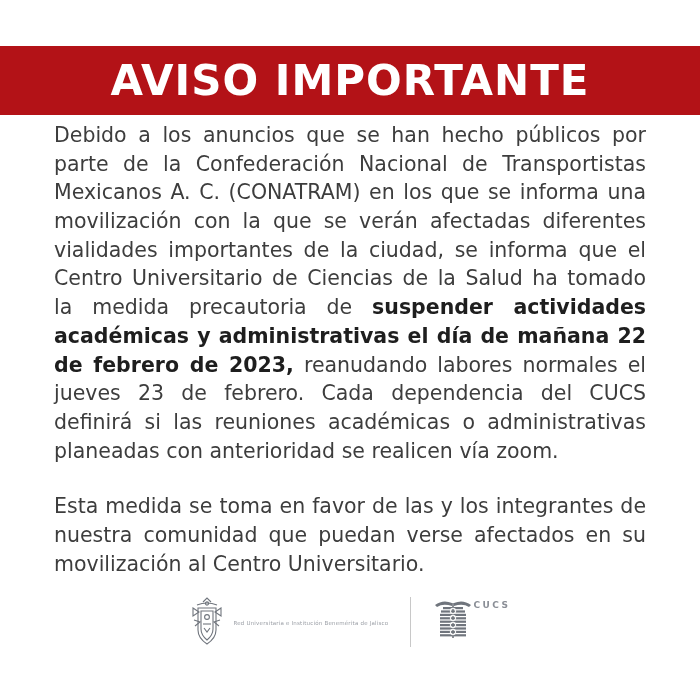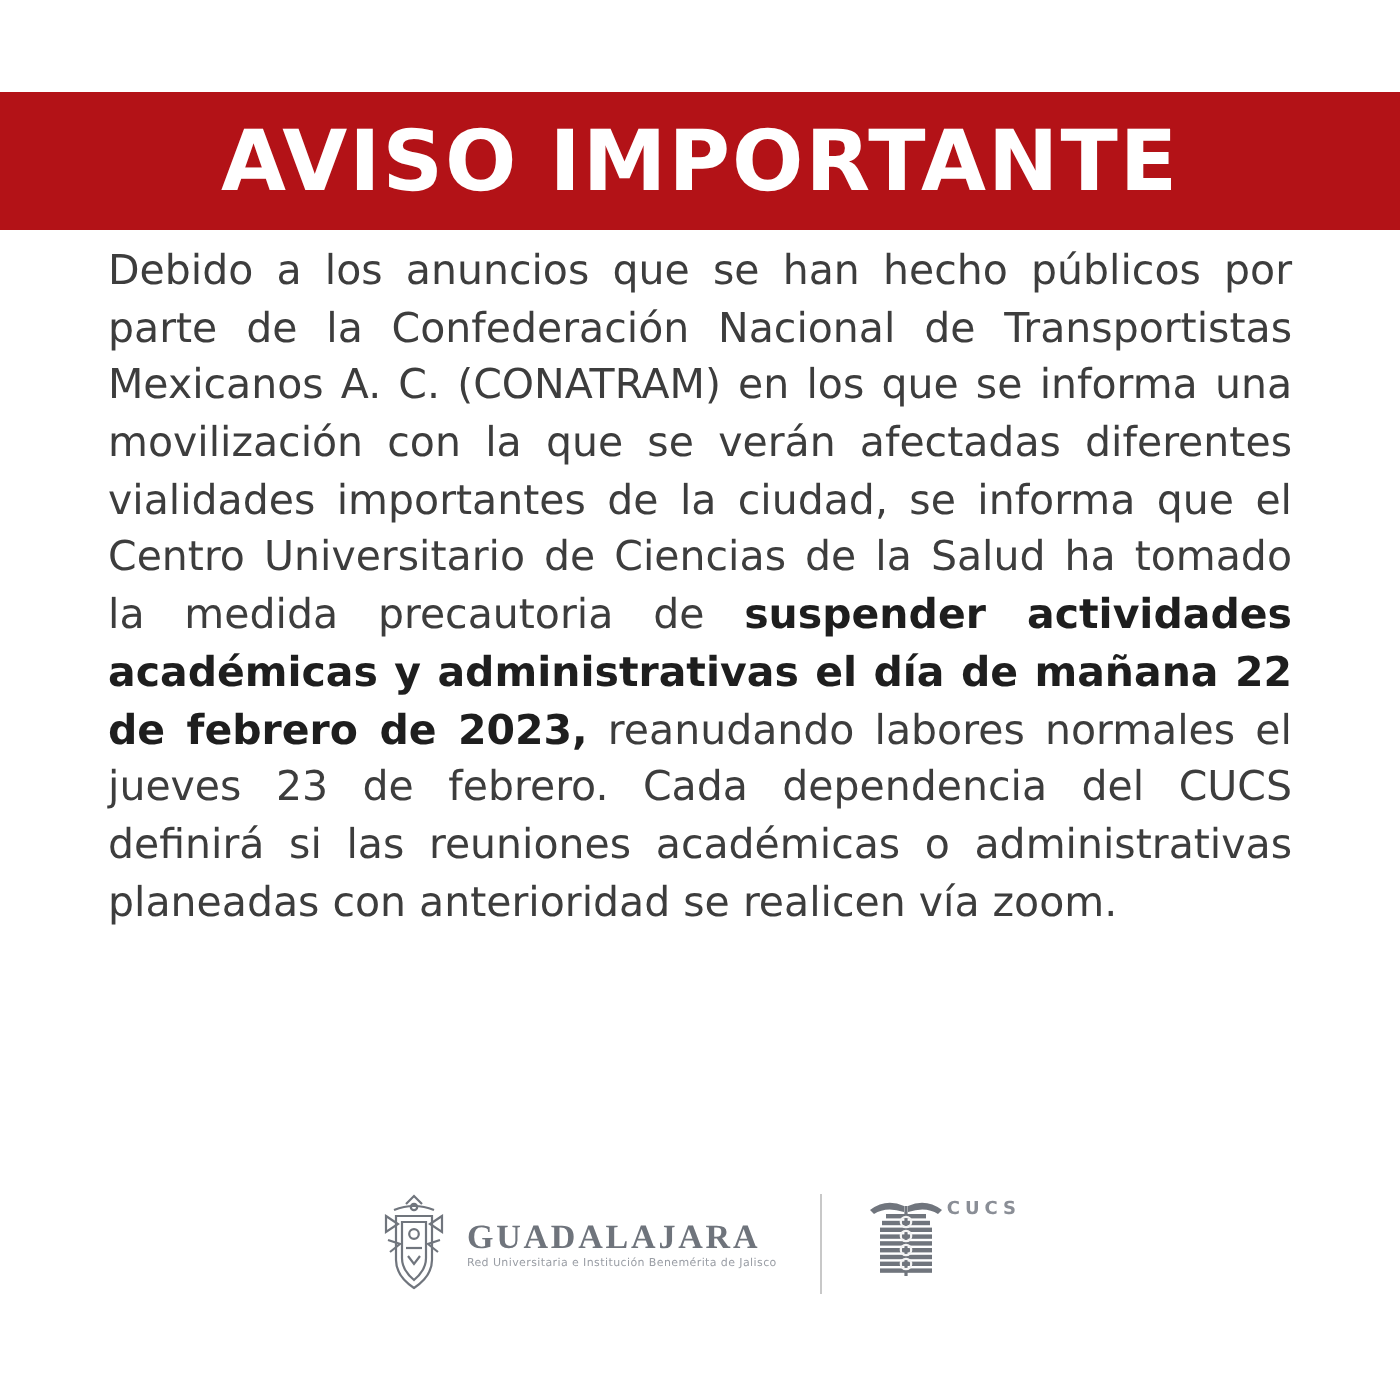--- a/index.html
+++ b/index.html
@@ -57,20 +57,21 @@
 <body>
 
 <div>
 
   <div class="banner">
     <div class="banner-title">AVISO IMPORTANTE</div>
   </div>
 
   <div class="body-text">
     <p><span>Debido a los anuncios que se han hecho públicos por parte de la Confederación Nacional de Transportistas Mexicanos A. C. (CONATRAM) en los que se informa una movilización con la que se verán afectadas diferentes vialidades importantes de la ciudad, se informa que el Centro Universitario de Ciencias de la Salud ha tomado la medida precautoria de </span><b>suspender actividades académicas y administrativas el día de mañana 22 de febrero de 2023,</b><span> reanudando labores normales el jueves 23 de febrero. Cada dependencia del CUCS definirá si las reuniones académicas o administrativas planeadas con anterioridad se realicen vía zoom.</span></p>
+    <p>Esta medida se toma en favor de las y los integrantes de nuestra comunidad que puedan verse afectados en su movilización al Centro Universitario.</p>
   </div>
 
   <div class="footer">
 
     <div class="udg-block">
       <span class="udg-crest">
         <svg width="36" height="52" viewBox="0 0 36 52" fill="none" stroke="#70757d" stroke-width="1.1">
 
           <path d="M14 6 L18 2 L22 6"></path>
           <circle cx="18" cy="7.5" r="1.6"></circle>
@@ -84,21 +85,20 @@
           <path d="M9 12 H27 V34 Q27 42 18 48 Q9 42 9 34 Z"></path>
 
           <path d="M12 15 H24 V33 Q24 39 18 44 Q12 39 12 33 Z"></path>
 
           <circle cx="18" cy="21" r="2.4"></circle>
           <path d="M14 28 H22"></path>
           <path d="M15 32 L18 36 L21 32"></path>
         </svg>
       </span>
       <span class="udg-word">
-        <span class="udg-line2">GUADALAJARA</span>
         <span class="udg-tagline">Red Universitaria e Institución Benemérita de Jalisco</span>
       </span>
     </div>
 
     <div class="footer-divider"></div>
 
     <div class="cucs-block">
       <span>
         <svg width="40" height="42" viewBox="0 0 40 42" fill="#70757d" stroke="none">
 

